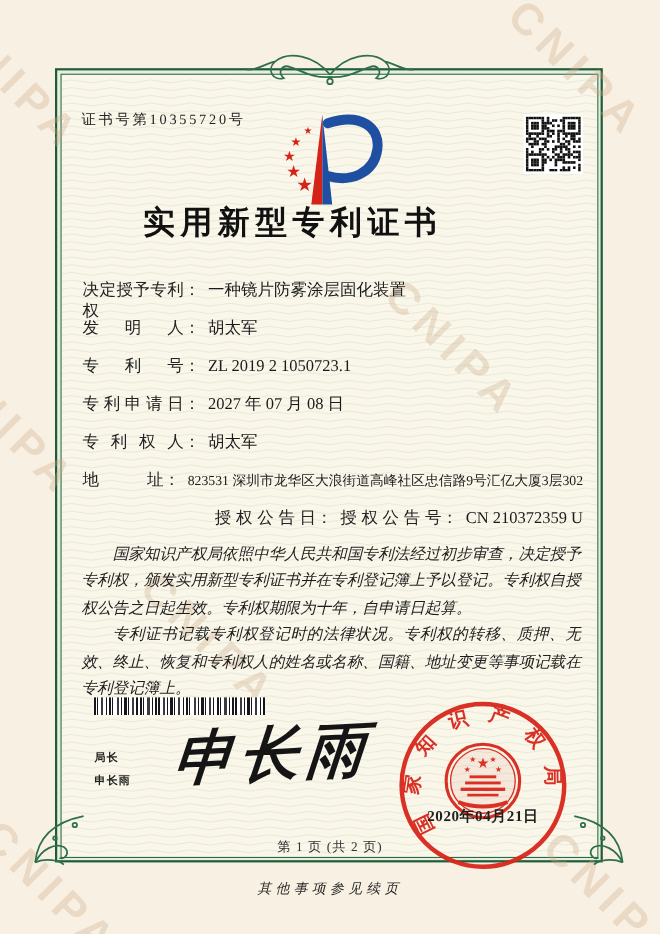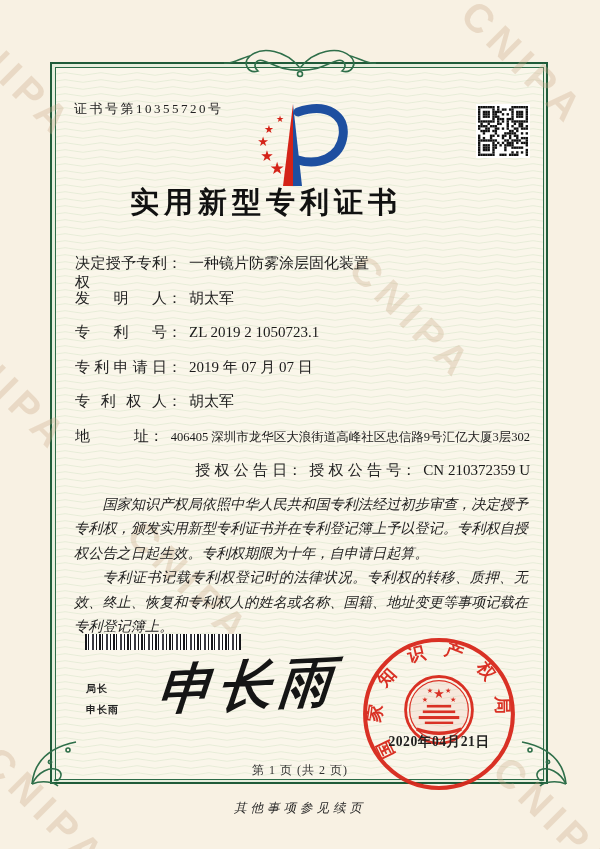--- a/index.html
+++ b/index.html
@@ -466,31 +466,31 @@
         <span class="fvalue">胡太军</span>
     </div>
     <div class="frow">
       <span class="flabel">专利号</span>
         <span class="fcolon">：</span>
         <span class="fvalue">ZL 2019 2 1050723.1</span>
     </div>
     <div class="frow">
       <span class="flabel">专利申请日</span>
         <span class="fcolon">：</span>
-        <span class="fvalue">2019 年 07 月 07 日</span>
+        <span class="fvalue">2027 年 07 月 08 日</span>
     </div>
     <div class="frow">
       <span class="flabel">专利权人</span>
         <span class="fcolon">：</span>
         <span class="fvalue">胡太军</span>
     </div>
     <div class="frow">
       <span class="flabel">地址</span>
         <span class="fcolon">：</span>
-        <span class="fvalue addr">406405 深圳市龙华区大浪街道高峰社区忠信路9号汇亿大厦3层302</span>
+        <span class="fvalue addr">823531 深圳市龙华区大浪街道高峰社区忠信路9号汇亿大厦3层302</span>
     </div>
     <div class="frow">
       <span class="pair pair1">
         <span class="flabel">授权公告日</span>
           <span class="fcolon">：</span>
       </span>
       <span class="pair">
         <span class="flabel">授权公告号</span>
           <span class="fcolon">：</span>
           <span class="fvalue">CN 210372359 U</span>

